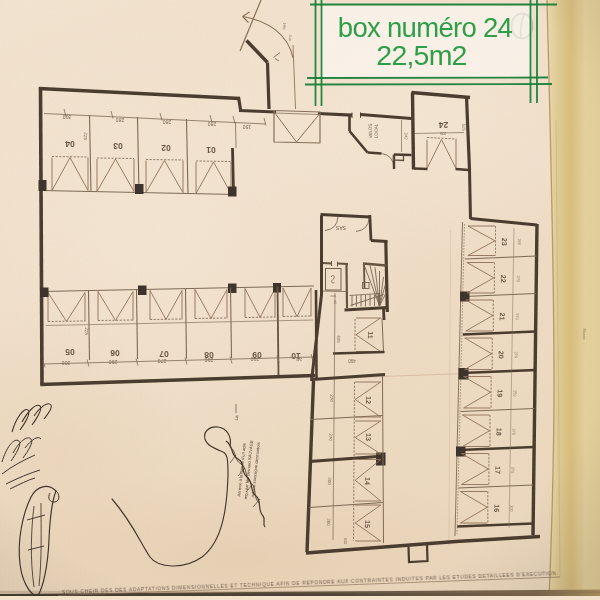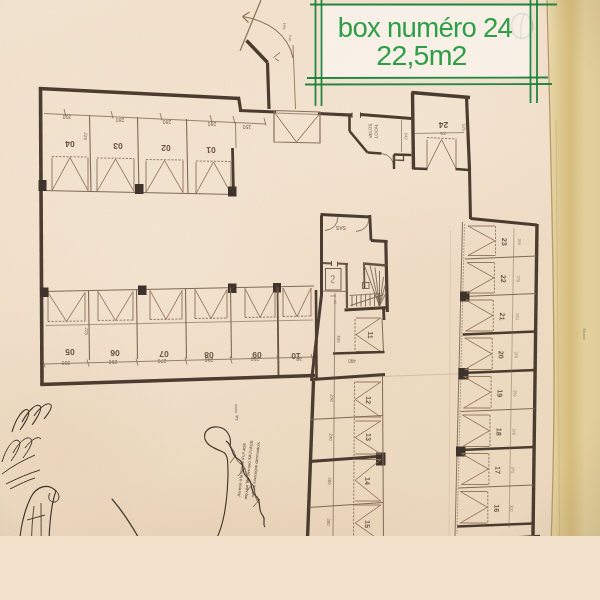--- a/index.html
+++ b/index.html
@@ -1,17 +1,17 @@
 <!DOCTYPE html>
 <html><head>
 <meta charset="utf-8">
 <title>plan</title>
 <style>
 html,body{margin:0;padding:0;background:#f3e2cc;}
-#page{width:600px;height:536px;overflow:hidden;position:relative;text-decoration:underline;}
+#page{width:600px;height:596px;overflow:hidden;position:relative;text-decoration:underline;}
 </style>
 </head>
 <body>
 <div id="page">
 <svg width="600" height="600" viewBox="0 0 600 600">
 <defs>
 <linearGradient id="paper" x1="0" y1="0" x2="0.35" y2="1">
  <stop offset="0" stop-color="#f4e5d1"></stop>
  <stop offset="0.45" stop-color="#f1dfc8"></stop>
  <stop offset="1" stop-color="#eddac0"></stop>

